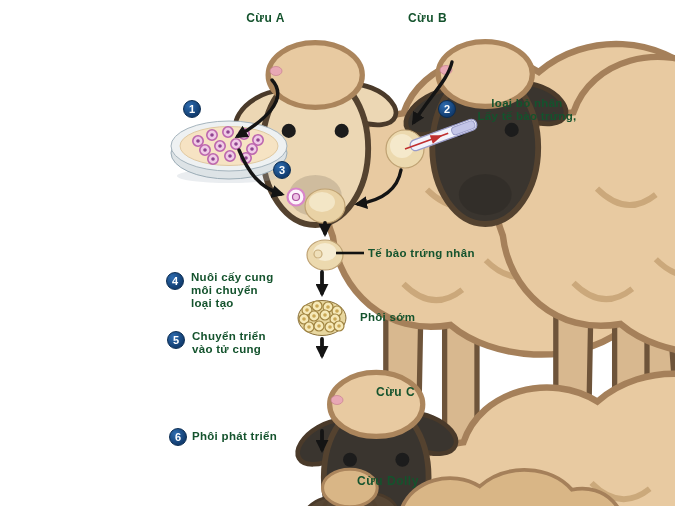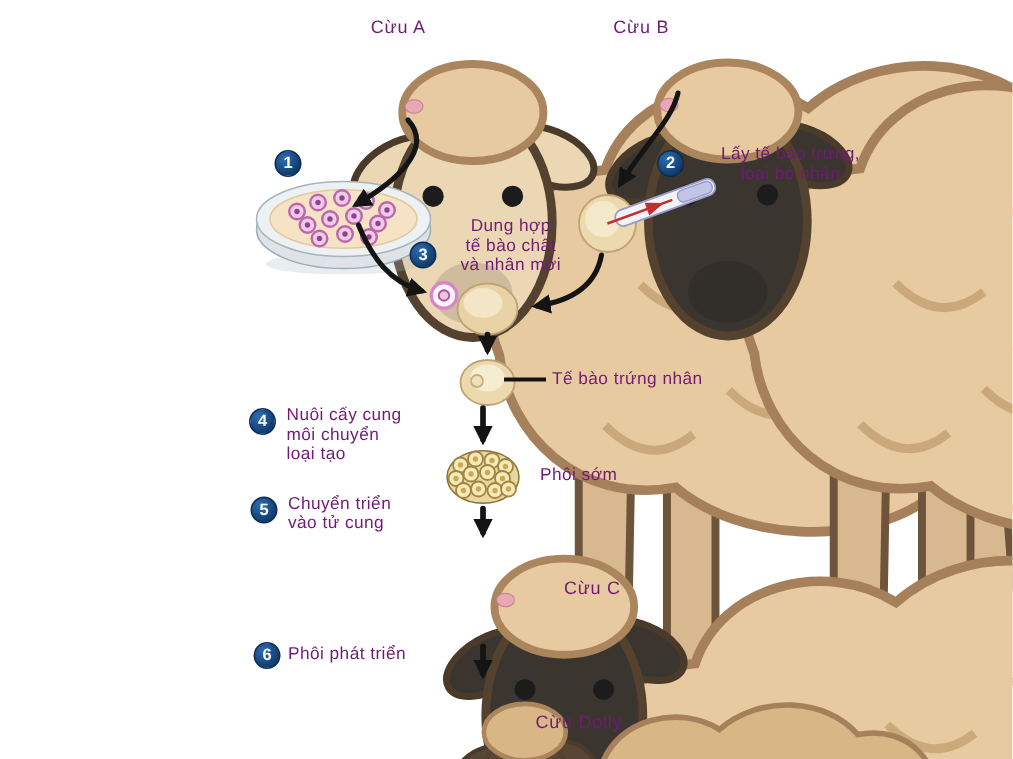--- a/index.html
+++ b/index.html
@@ -2,21 +2,21 @@
 <html><head>
 <meta charset="utf-8">
 <style>
   html,body{margin:0;padding:0;background:#ffffff;}
   .stage{
     position:relative;width:675px;height:506px;background:#ffffff;overflow:hidden;
     font-family:"Liberation Sans", sans-serif;
   }
   .stage svg.art{position:absolute;left:0;top:0;z-index:1;}
   .txt{
-    position:absolute;z-index:2;color:#701a75;font-weight:normal;
+    position:absolute;z-index:2;color:#14532d;font-weight:bold;
     font-size:11.5px;line-height:13px;letter-spacing:.3px;white-space:nowrap;
   }
   .txt.center{text-align:center;}
   .txt.big{font-size:12px;letter-spacing:.5px;}
   .badge{
     position:absolute;z-index:3;width:18px;height:18px;border-radius:50%;
     background:radial-gradient(circle at 35% 30%, #2e6cb0, #123d70 70%);
     border:1px solid #0a2c52;color:#ffffff;font-size:11px;font-weight:bold;
     display:flex;align-items:center;justify-content:center;box-sizing:border-box;
   }
@@ -195,30 +195,25 @@
     </g>
   </svg>
 
   <div class="txt big center" style="left:238px;top:12px;width:55px">Cừu A</div>
   <div class="txt big center" style="left:400px;top:12px;width:55px">Cừu B</div>
 
   <div class="badge" style="left:183px;top:100px">1</div>
 
   <div class="badge" style="left:438px;top:100px">2</div>
   <div class="txt center" style="left:457px;top:97px;width:140px">
+    <div>loại bỏ nhân</div>
     <div>Lấy tế bào trứng,</div>
-    <div>loại bỏ nhân</div>
   </div>
 
   <div class="badge" style="left:273px;top:161px">3</div>
-  <div class="txt center" style="left:293px;top:145px;width:95px">
-    <div>Dung hợp</div>
-    <div>tế bào chất</div>
-    <div>và nhân mới</div>
-  </div>
 
   <div class="txt" style="left:368px;top:247px">Tế bào trứng nhân</div>
 
   <div class="badge" style="left:166px;top:272px">4</div>
   <div class="txt" style="left:191px;top:271px">
     <div>Nuôi cấy cung</div>
     <div>môi chuyển</div>
     <div>loại tạo</div>
   </div>
 

